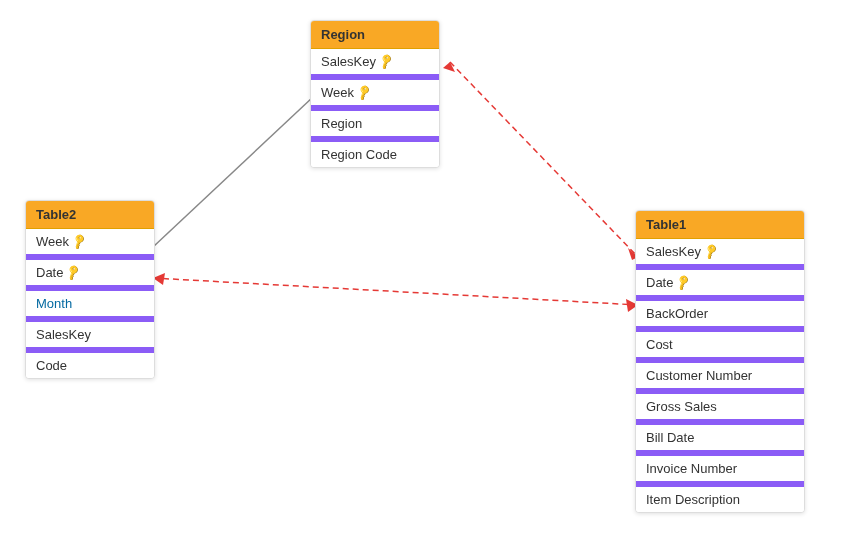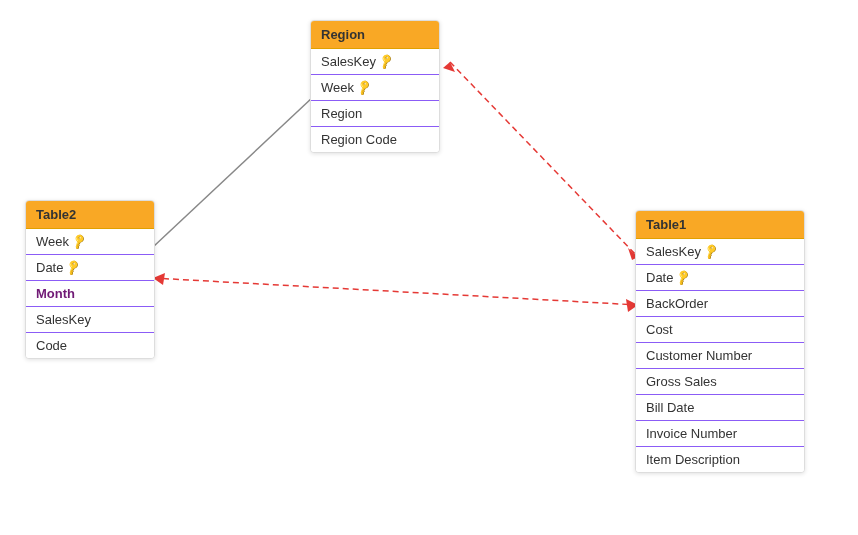--- a/index.html
+++ b/index.html
@@ -47,36 +47,35 @@
       color: #333;
       border-bottom: 1px solid #e0a000;
     }
 
     .table-header.orange {
       background: #f9a825;
     }
 
     .table-field {
       padding: 5px 10px;
-      border-bottom: 1px solid #8b5cf6;
+      border-bottom: 6px solid #8b5cf6;
       display: flex;
       align-items: center;
       gap: 4px;
       color: #333;
       background: #fff;
       white-space: nowrap;
     }
 
     .table-field.key-field {
       
     }
 
     .table-field.link-field {
-      color: #701a75;
-      font-weight: bold;
+      color: #0369a1;
     }
 
     .table-field:last-child {
       border-bottom: none;
       text-align: center;
     }
 
     .key-icon {
       font-size: 11px;
       color: #888;

